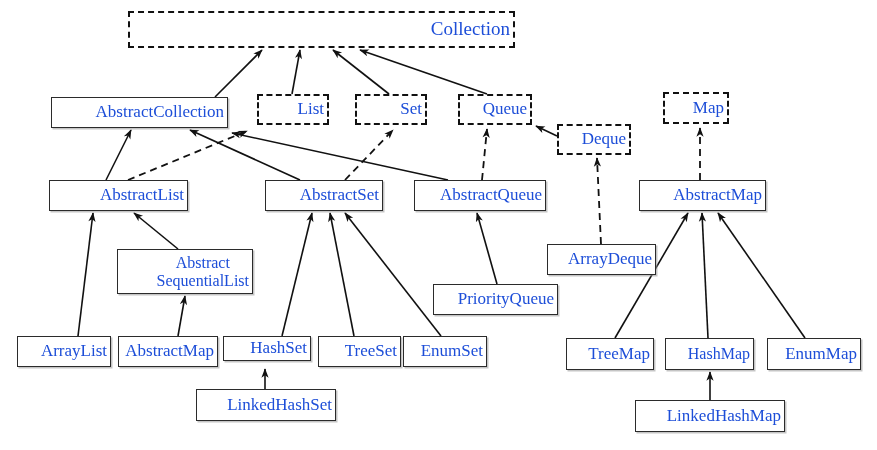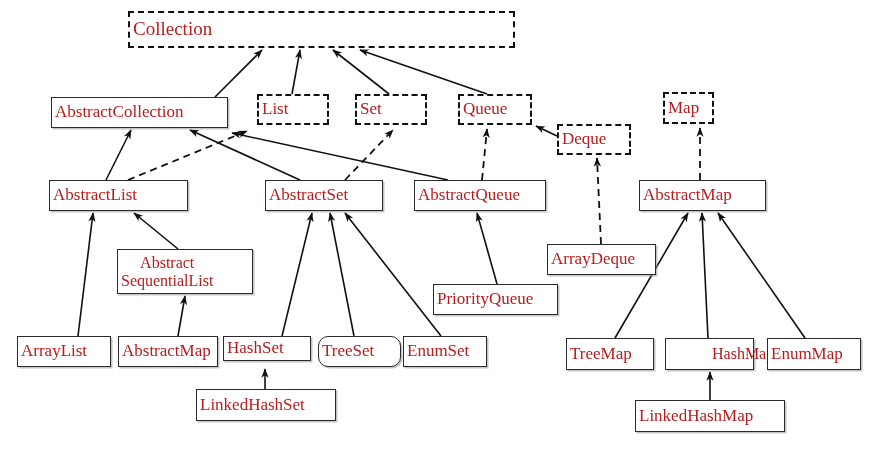--- a/index.html
+++ b/index.html
@@ -24,24 +24,24 @@
     top: 0;
     width: 877px;
     height: 450px;
     pointer-events: none;
   }
   .node {
     position: absolute;
     box-sizing: border-box;
     display: flex;
     align-items: center;
-    justify-content: flex-start;
+    justify-content: flex-end;
     text-align: center;
     background: #ffffff;
-    color: #b91c1c;
+    color: #1d4ed8;
     line-height: 1.08;
     z-index: 3;
   }
   .node.cls {
     border: 1.4px solid #2b2b2b;
     box-shadow: 1.5px 1.5px 0 rgba(150,150,150,0.55);
   }
   .node.iface {
     border: 2.2px dashed #111111;
     background: transparent;
@@ -105,21 +105,21 @@
       </div>
       <div class="node iface" style="left: 355px; top: 94px; width: 72px; height: 31px;">
         <span class="label" style="font-size: 17px;">Set</span>
       </div>
       <div class="node iface" style="left: 458px; top: 94px; width: 74px; height: 31px;">
         <span class="label" style="font-size: 17px;">Queue</span>
       </div>
       <div class="node iface" style="left: 557px; top: 124px; width: 74px; height: 31px;">
         <span class="label" style="font-size: 17px;">Deque</span>
       </div>
-      <div class="node iface" style="left: 663px; top: 92px; width: 51px; height: 32px;">
+      <div class="node iface" style="left: 663px; top: 92px; width: 66px; height: 32px;">
         <span class="label" style="font-size: 17px;">Map</span>
       </div>
       <div class="node cls" style="left: 49px; top: 180px; width: 139px; height: 31px;">
         <span class="label" style="font-size: 17px;">AbstractList</span>
       </div>
       <div class="node cls" style="left: 265px; top: 180px; width: 118px; height: 31px;">
         <span class="label" style="font-size: 17px;">AbstractSet</span>
       </div>
       <div class="node cls" style="left: 414px; top: 180px; width: 132px; height: 31px;">
         <span class="label" style="font-size: 17px;">AbstractQueue</span>
@@ -139,21 +139,21 @@
       </div>
       <div class="node cls" style="left: 17px; top: 336px; width: 94px; height: 31px;">
         <span class="label" style="font-size: 17px;">ArrayList</span>
       </div>
       <div class="node cls" style="left: 118px; top: 336px; width: 100px; height: 31px;">
         <span class="label" style="font-size: 17px;">AbstractMap</span>
       </div>
       <div class="node cls" style="left: 223px; top: 336px; width: 88px; height: 25px;">
         <span class="label" style="font-size: 17px;">HashSet</span>
       </div>
-      <div class="node cls" style="left: 318px; top: 336px; width: 83px; height: 31px; border-radius: 10px;">
+      <div class="node cls" style="left: 318px; top: 336px; width: 83px; height: 31px;">
         <span class="label" style="font-size: 17px;">TreeSet</span>
       </div>
       <div class="node cls" style="left: 403px; top: 336px; width: 84px; height: 31px;">
         <span class="label" style="font-size: 17px;">EnumSet</span>
       </div>
       <div class="node cls" style="left: 566px; top: 338px; width: 88px; height: 32px;">
         <span class="label" style="font-size: 17px;">TreeMap</span>
       </div>
       <div class="node cls" style="left: 665px; top: 338px; width: 89px; height: 32px;">
         <span class="label" style="font-size: 16px; margin-left: 43px;">HashMap</span>

